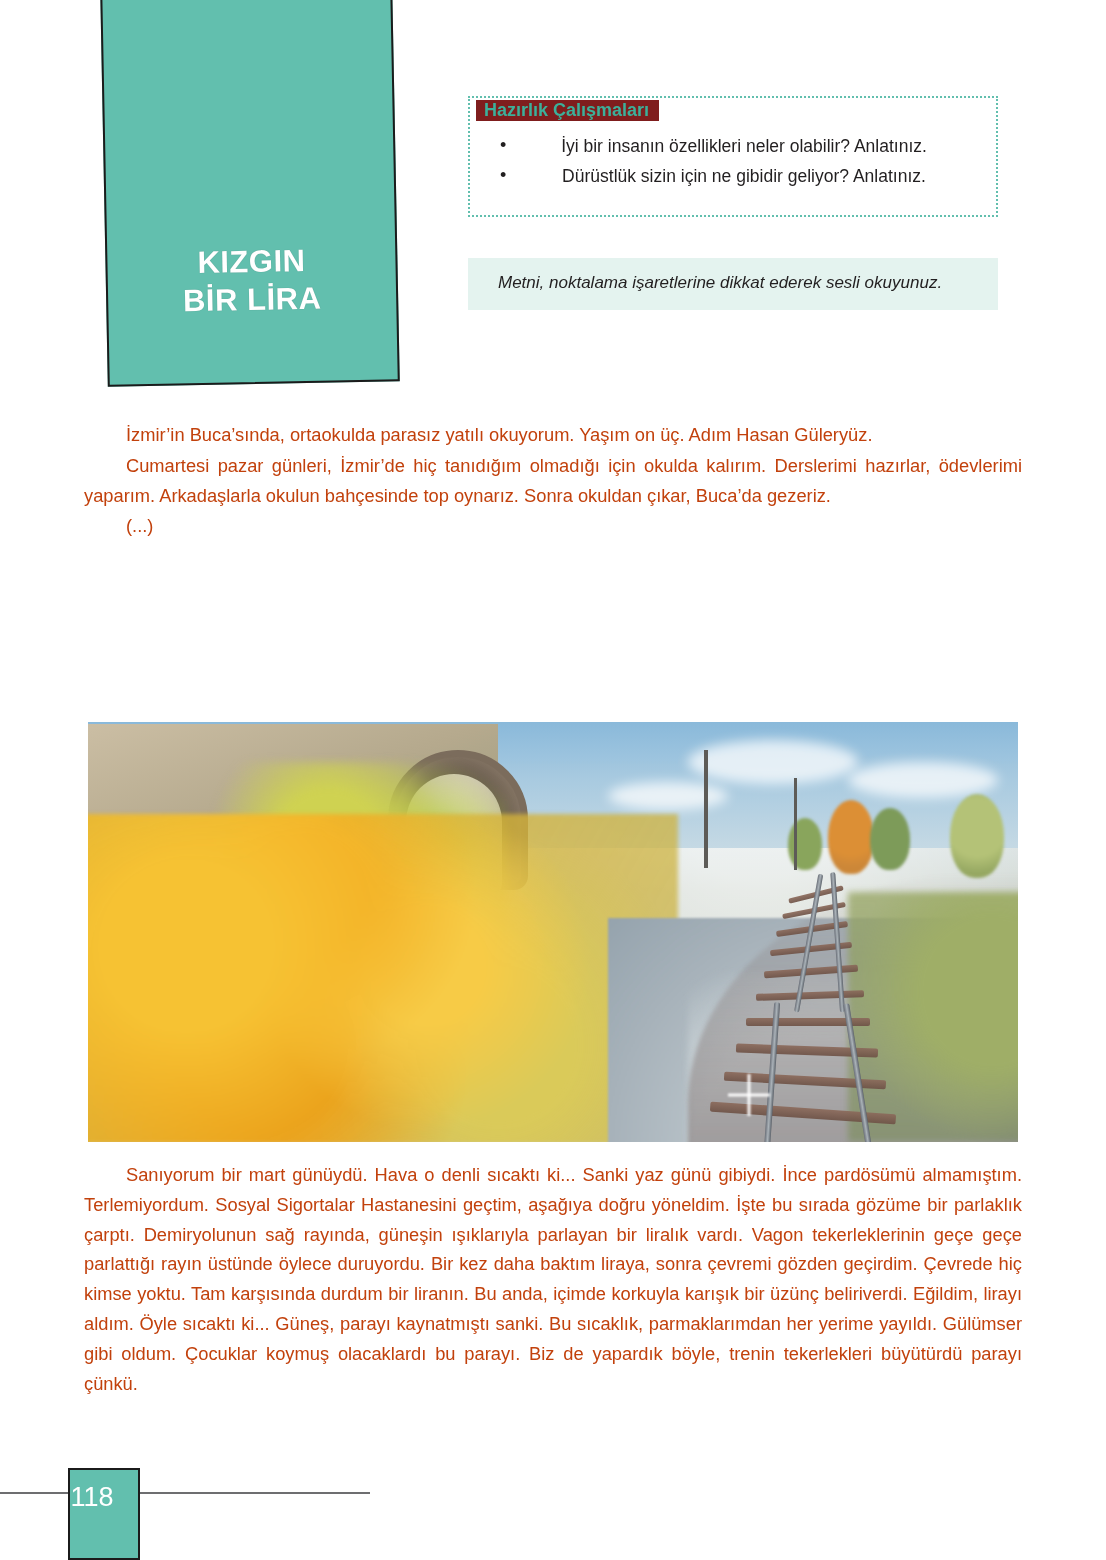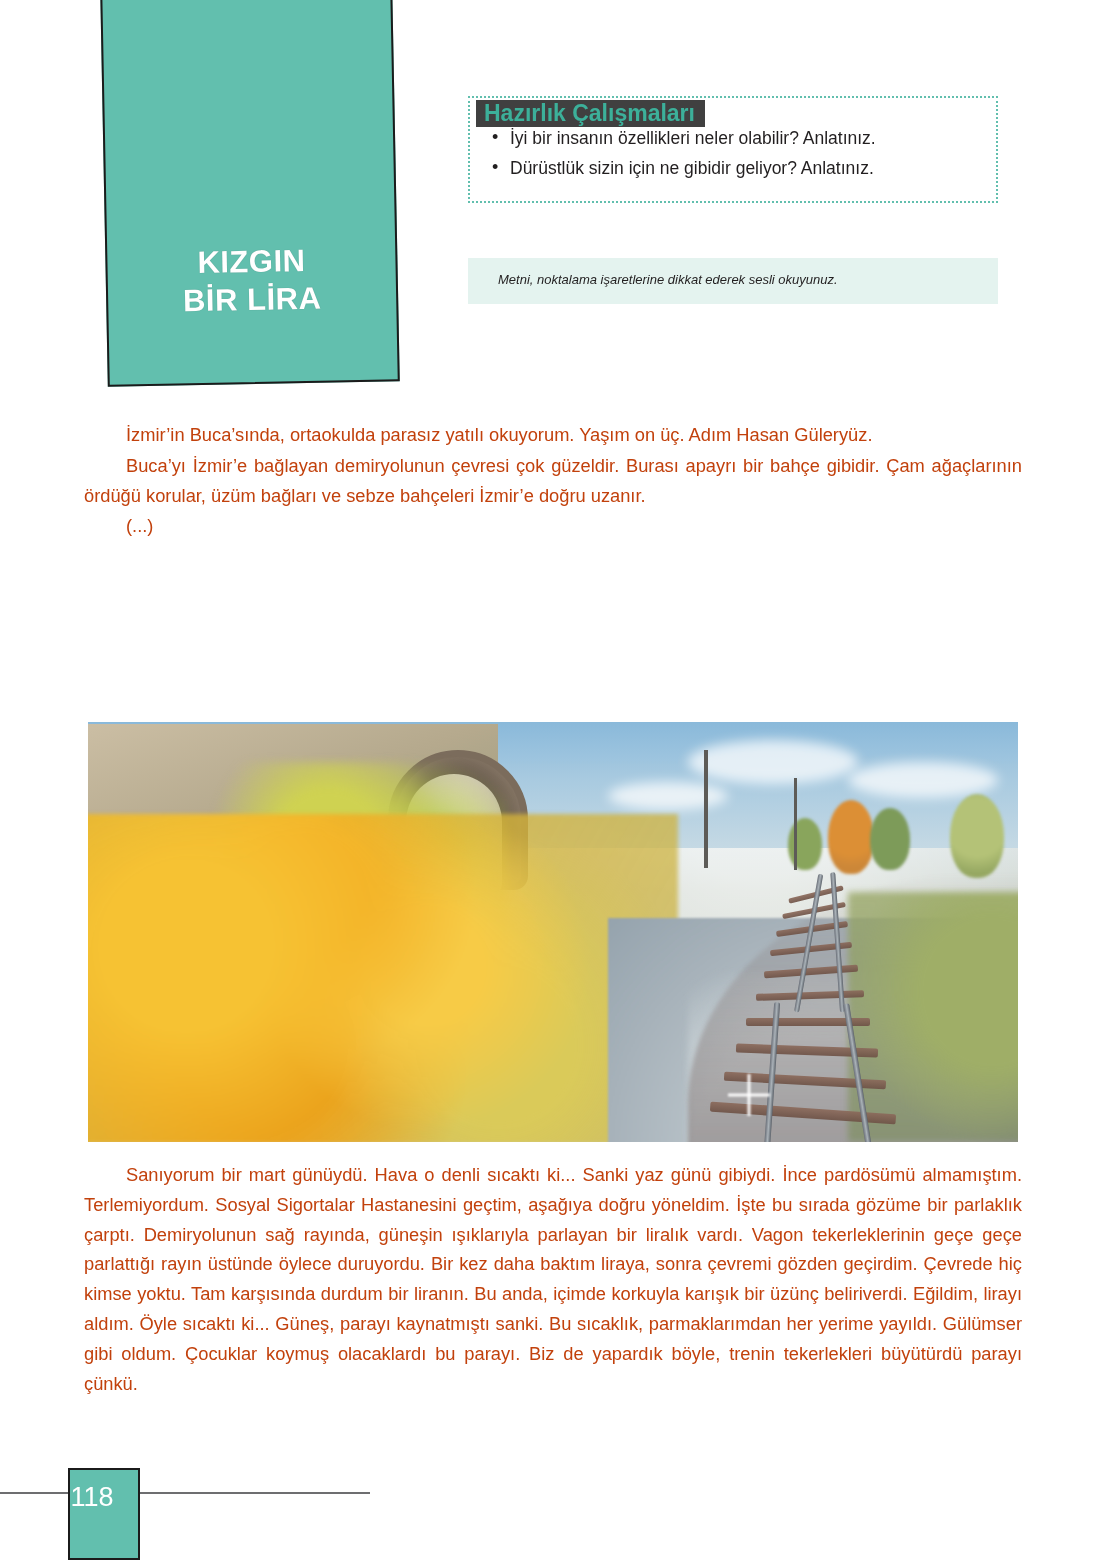--- a/index.html
+++ b/index.html
@@ -58,30 +58,31 @@
     top: 96px;
     width: 530px;
     border: 2px dotted #62bfae;
     box-sizing: border-box;
     padding: 26px 18px 16px 14px;
   }
   .prep-title {
     position: absolute;
     left: 476px;
     top: 100px;
-    background: #404040;
+    background: #7f1d1d;
     padding: 0 10px 0 8px;
-    font-size: 23px;
+    font-size: 18px;
     font-weight: bold;
     color: #3cb09a;
   }
   .prep-list {
-    margin: 0;
+    margin: 8px;
     padding: 0;
     list-style: none;
+    text-align: center;
   }
   .prep-list li {
     position: relative;
     font-size: 17.5px;
     line-height: 1.62;
     color: #221f20;
     padding-left: 26px;
     margin-bottom: 2px;
   }
   .prep-list li::before {
@@ -96,21 +97,21 @@
   
   .instruction {
     position: absolute;
     left: 468px;
     top: 258px;
     width: 530px;
     background: #e4f3ef;
     box-sizing: border-box;
     padding: 12px 30px 14px 30px;
     font-style: italic;
-    font-size: 13px;
+    font-size: 17px;
     line-height: 1.5;
     color: #221f20;
   }
 
   
   .text-col {
     position: absolute;
     left: 84px;
     top: 420px;
     width: 938px;
@@ -296,21 +297,21 @@
     <li>İyi bir insanın özellikleri neler olabilir? Anlatınız.</li>
     <li>Dürüstlük sizin için ne gibidir geliyor? Anlatınız.</li>
   </ul>
 </div>
 <div class="prep-title">Hazırlık Çalışmaları</div>
 
 <div class="instruction">Metni, noktalama işaretlerine dikkat ederek sesli okuyunuz.</div>
 
 <div class="text-col">
   <p>İzmir’in Buca’sında, ortaokulda parasız yatılı okuyorum. Yaşım on üç. Adım Hasan Güleryüz.</p>
-  <p>Buca’yı İzmir’e bağlayan demiryolunun çevresi çok güzeldir. Burası apayrı bir bahçe gibidir. Çam ağaçlarının ördüğü korular, üzüm bağları ve sebze bahçeleri İzmir’e doğru uzanır.</p>
+  <p>Cumartesi pazar günleri, İzmir’de hiç tanıdığım olmadığı için okulda kalırım. Derslerimi hazırlar, ödevlerimi yaparım. Arkadaşlarla okulun bahçesinde top oynarız. Sonra okuldan çıkar, Buca’da gezeriz.</p>
   <p>(...)</p>
 </div>
 
 <div class="illus-wrap">
   <div class="illus">
     <div class="sky"></div>
     <div class="cloud" style="left:600px;top:18px;width:170px;height:44px;"></div>
     <div class="cloud" style="left:760px;top:40px;width:150px;height:36px;"></div>
     <div class="cloud" style="left:520px;top:60px;width:120px;height:28px;"></div>
 

